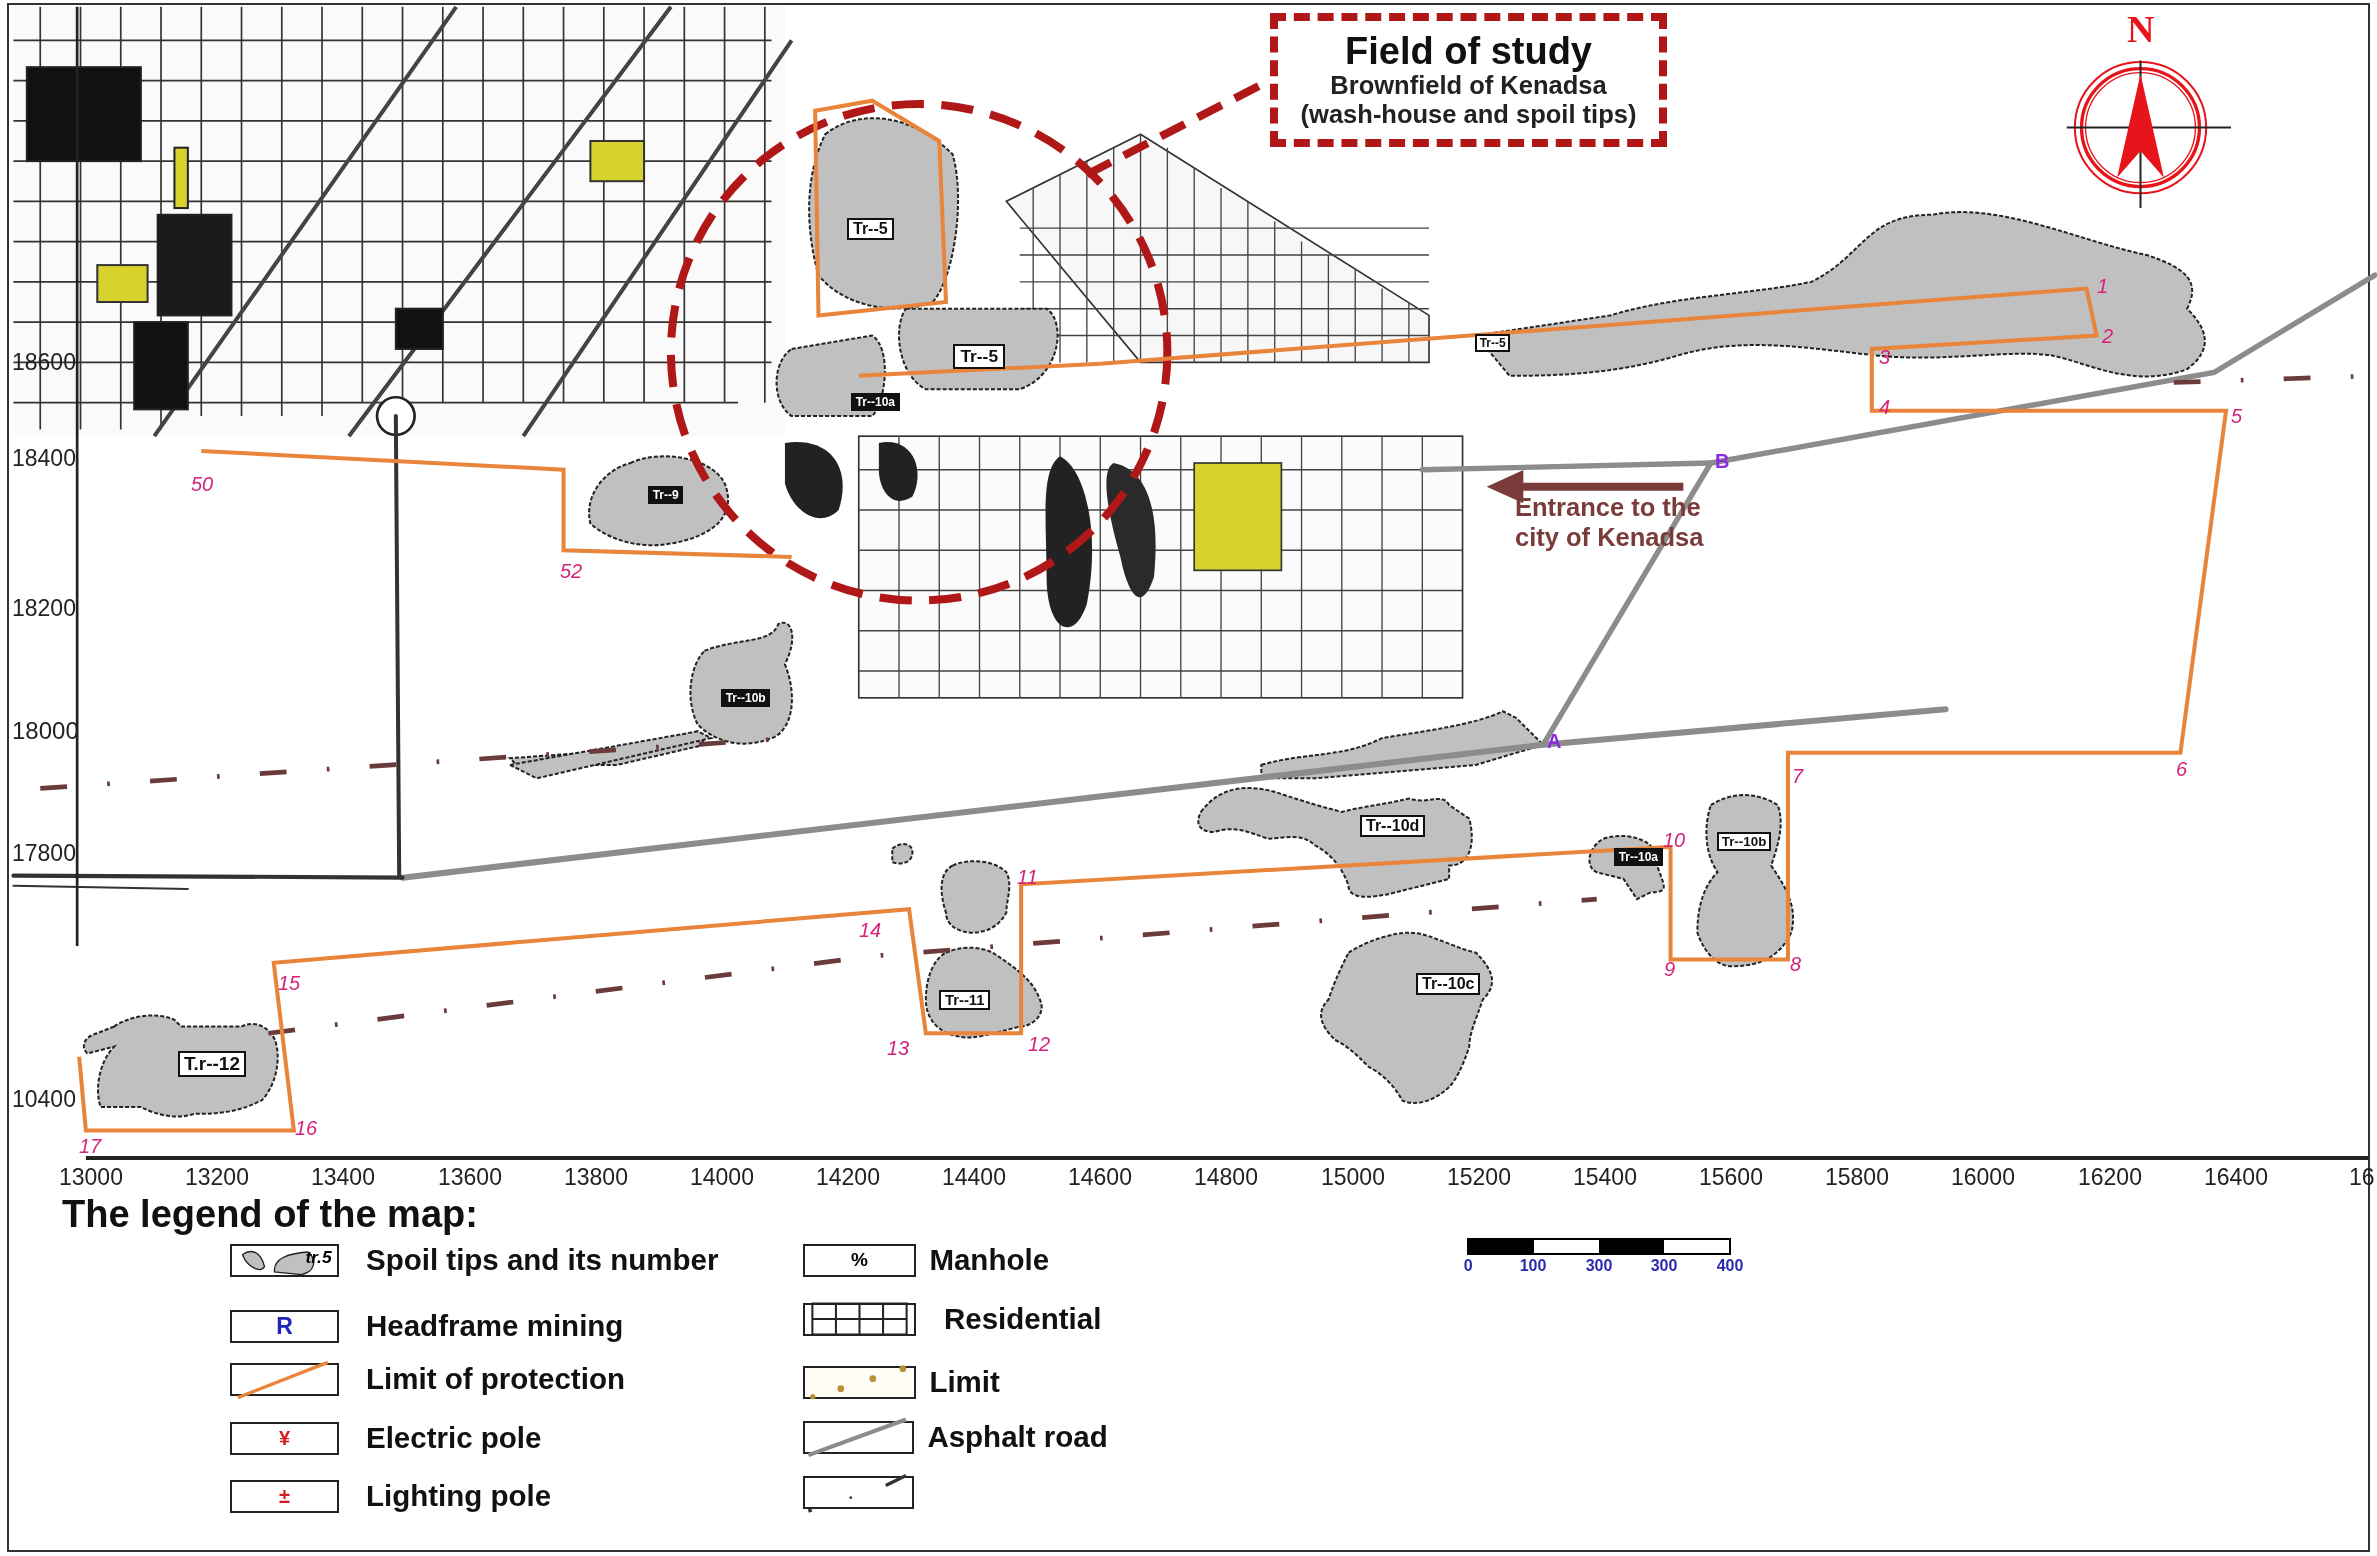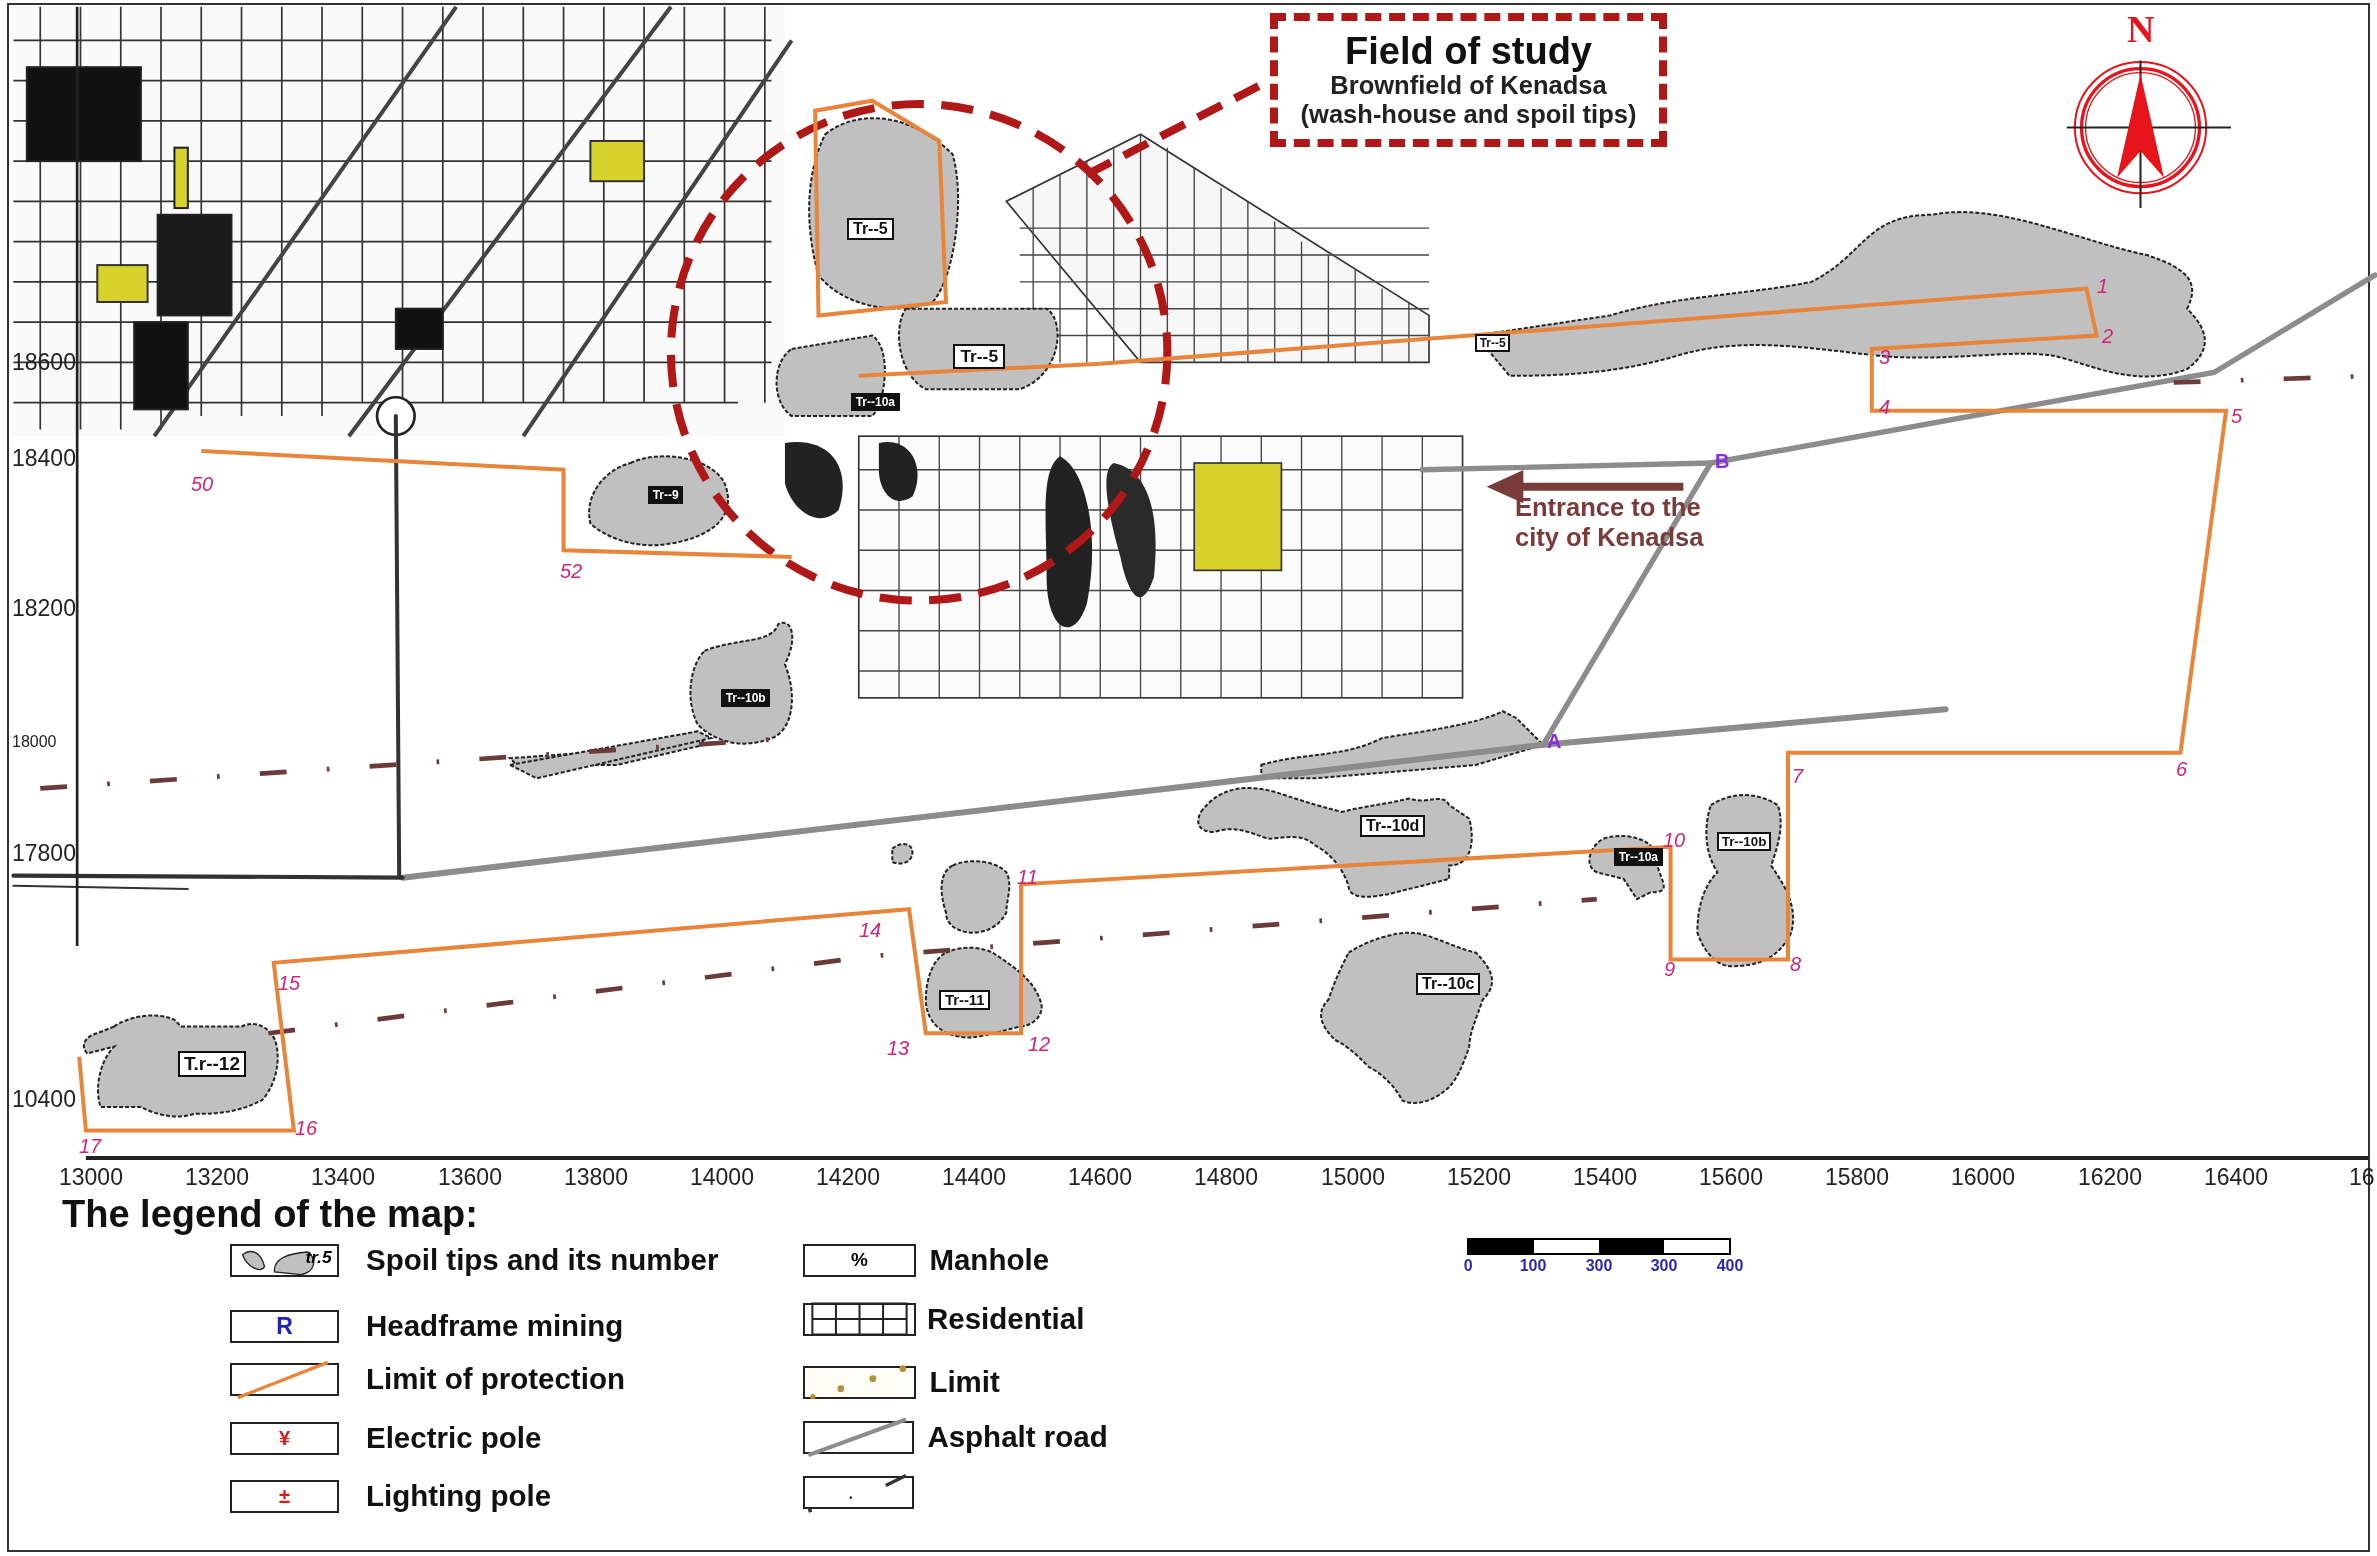--- a/index.html
+++ b/index.html
@@ -113,21 +113,21 @@
   </g>
   <g stroke="#222">
     <path d="M128 1726 H3530" stroke-width="6"></path>
   </g>
 </svg>
 
 <div>
   <span style="position:absolute;left:12px;top:349px;font-size:23px;color:#222;">18600</span>
   <span style="position:absolute;left:12px;top:445px;font-size:23px;color:#222;">18400</span>
   <span style="position:absolute;left:12px;top:595px;font-size:23px;color:#222;">18200</span>
-  <span style="position:absolute;left:12px;top:717px;font-size:16px;color:#222;margin-top:16px;">18000</span>
+  <span style="position:absolute;left:12px;top:717px;font-size:24px;color:#222;">18000</span>
   <span style="position:absolute;left:12px;top:840px;font-size:23px;color:#222;">17800</span>
   <span style="position:absolute;left:12px;top:1086px;font-size:23px;color:#222;">10400</span>
 </div>
 
 <div style="position:absolute;left:0;top:1164px;width:2377px;height:34px;font-size:23px;color:#222;">
   <span style="position:absolute;left:59px;">13000</span>
   <span style="position:absolute;left:185px;">13200</span>
   <span style="position:absolute;left:311px;">13400</span>
   <span style="position:absolute;left:438px;">13600</span>
   <span style="position:absolute;left:564px;">13800</span>
@@ -258,21 +258,21 @@
     </div>
   <span class="lg-label" style="margin-left:13.4px;">Manhole</span>
 </div>
 <div class="lg-item" style="left:803px;top:1302px;">
   <div class="lg-swatch" style="width:113px;">
     <svg width="101" height="38" viewBox="0 0 150 56">
         <rect x="5" y="5" width="140" height="46" fill="none" stroke="#222" stroke-width="3"></rect>
         <path d="M5 28 H145 M40 5 V51 M75 5 V51 M110 5 V51" stroke="#222" stroke-width="3"></path>
       </svg>
   </div>
-  <span class="lg-label" style="margin-left:11px;">Residential</span>
+  <span class="lg-label" style="margin-left:28px;">Residential</span>
 </div>
 <div class="lg-item" style="left:803px;top:1365px;">
   <div class="lg-swatch" style="width:113px;background:#fffdf5;">
     <svg width="107" height="40" viewBox="0 0 160 60">
         <circle cx="10" cy="52" r="4" fill="#b8903a"></circle>
         <circle cx="52" cy="40" r="5" fill="#b8903a"></circle>
         <circle cx="100" cy="25" r="5" fill="#b8903a"></circle>
         <circle cx="145" cy="10" r="5" fill="#b8903a"></circle>
       </svg>
   </div>

